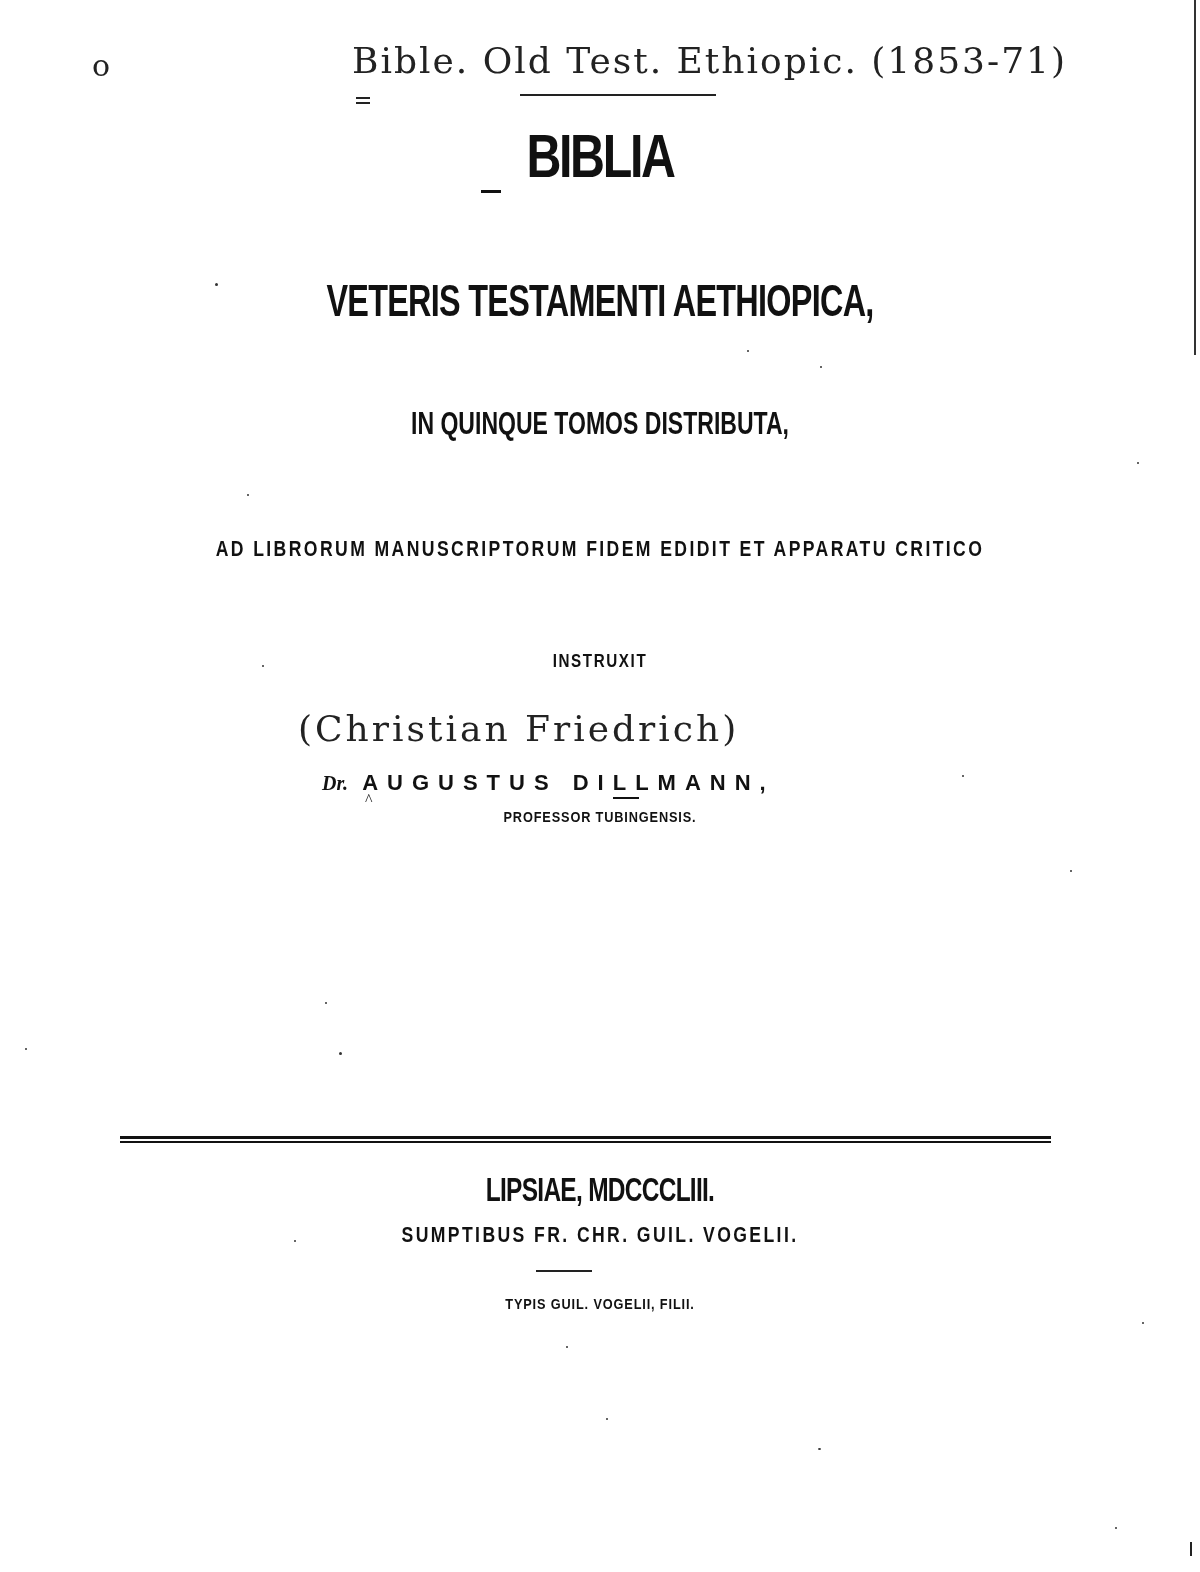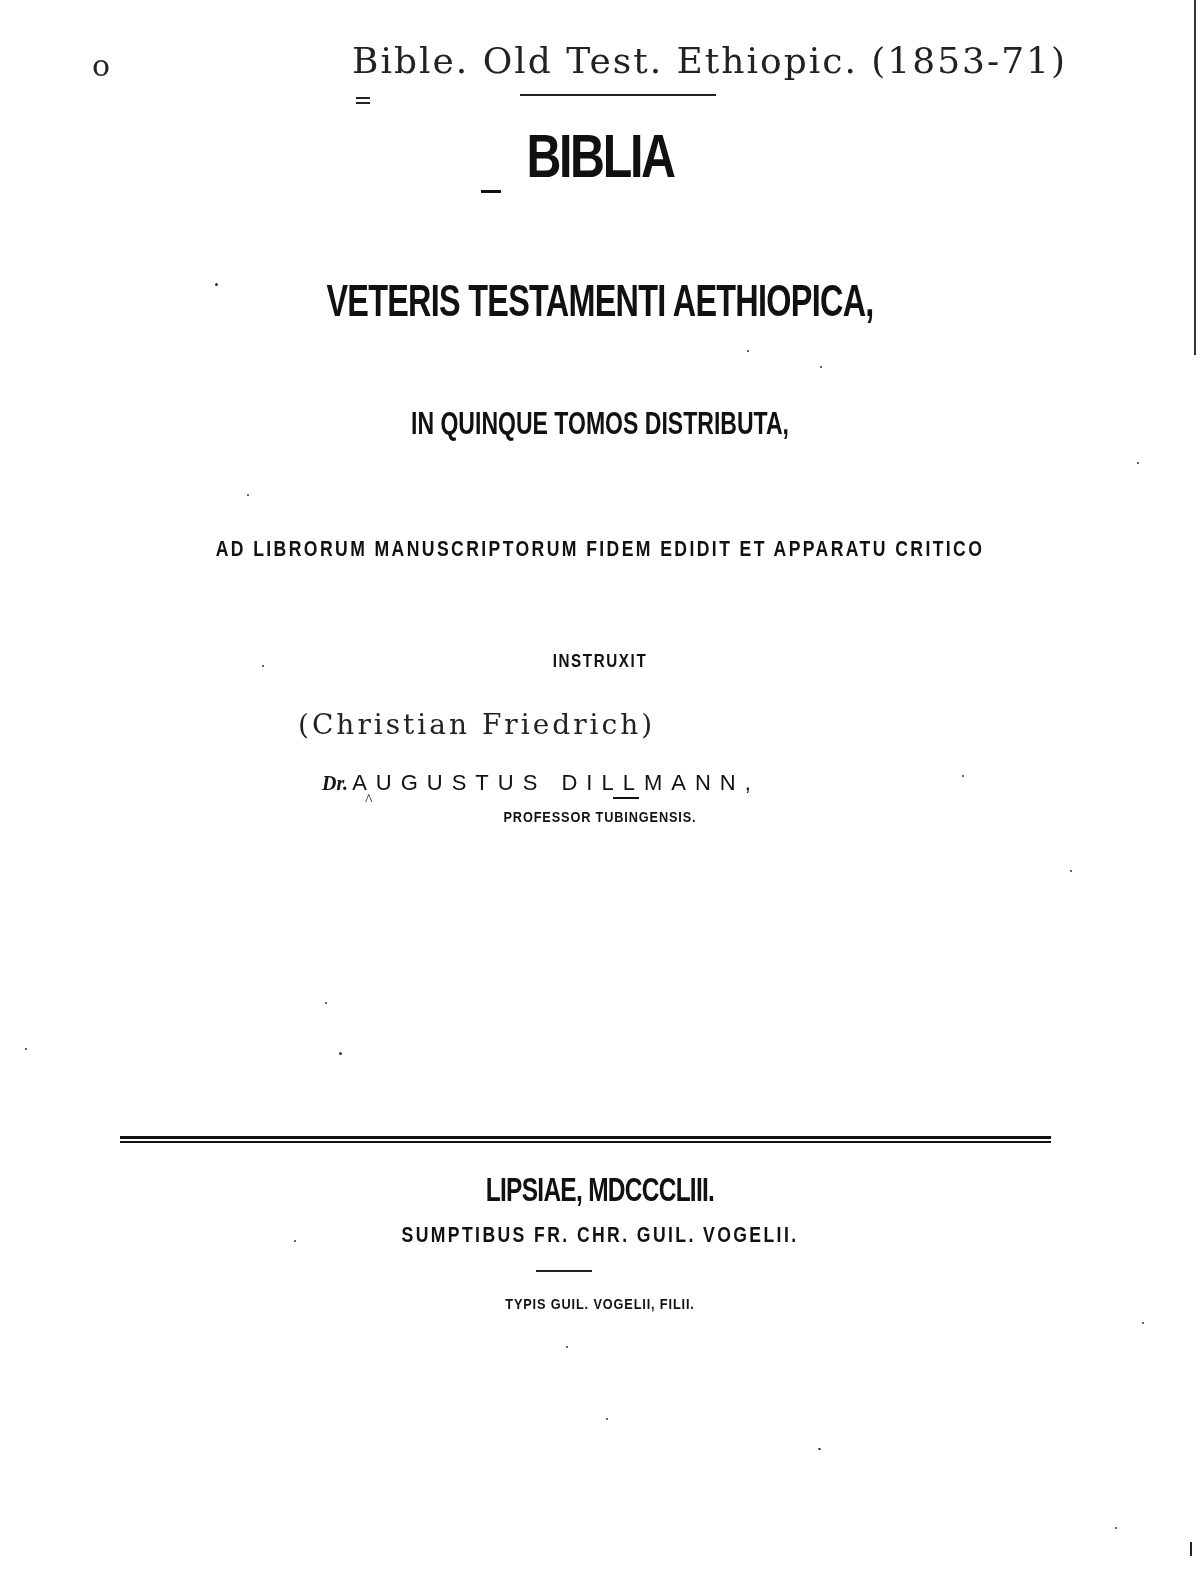--- a/index.html
+++ b/index.html
@@ -32,25 +32,25 @@
 <div class="abs" style="left:481px; top:190px; width:20px; height:3px; background:#111;"></div>
 
 <div class="abs center condensed" style="top:275px; font-size:45px; letter-spacing:-1px; transform:scaleX(0.72);">VETERIS TESTAMENTI AETHIOPICA,</div>
 
 <div class="abs center condensed" style="top:405px; font-size:32px; transform:scaleX(0.72);">IN QUINQUE TOMOS DISTRIBUTA,</div>
 
 <div class="abs center condensed" style="top:536px; font-size:22px; letter-spacing:3px; transform:scaleX(0.8);">AD LIBRORUM MANUSCRIPTORUM FIDEM EDIDIT ET APPARATU CRITICO</div>
 
 <div class="abs center condensed" style="top:650px; font-size:19px; letter-spacing:2px; transform:scaleX(0.8);">INSTRUXIT</div>
 
-<div class="abs hand" style="left:298px; top:708px; font-size:28px; white-space:nowrap; letter-spacing:3px;">(Christian Friedrich)</div>
+<div class="abs hand" style="left:298px; top:708px; font-size:36px; white-space:nowrap; letter-spacing:3px;">(Christian Friedrich)</div>
 
 <div class="abs" style="left:322px; top:770px; white-space:nowrap;">
   <span style="font-family:Liberation Serif, serif; font-weight:bold; font-style:italic; font-size:20px;">Dr.</span>
-  <span style="font-family:'Liberation Sans', sans-serif; font-weight:normal; font-size:22px; letter-spacing:9px; ">AUGUSTUS DILLMANN,</span>
+  <span style="font-family:'Liberation Sans', sans-serif; font-weight:bold; font-size:22px; letter-spacing:9px; margin-left:10px;">AUGUSTUS DILLMANN,</span>
 </div>
 <div class="abs" style="left:365px; top:791px; font-size:16px; color:#222;">^</div>
 <div class="abs" style="left:613px; top:797px; width:26px; height:2px; background:#111;"></div>
 
 <div class="abs center condensed" style="top:808px; font-size:15px; letter-spacing:1px; transform:scaleX(0.85);">PROFESSOR TUBINGENSIS.</div>
 
 <div class="rule-double" style="top:1136px;"></div>
 <div class="rule-double" style="top:1141px; height:2px;"></div>
 
 <div class="abs center condensed" style="top:1170px; font-size:34px; letter-spacing:-1px; transform:scaleX(0.72);">LIPSIAE, MDCCCLIII.</div>

